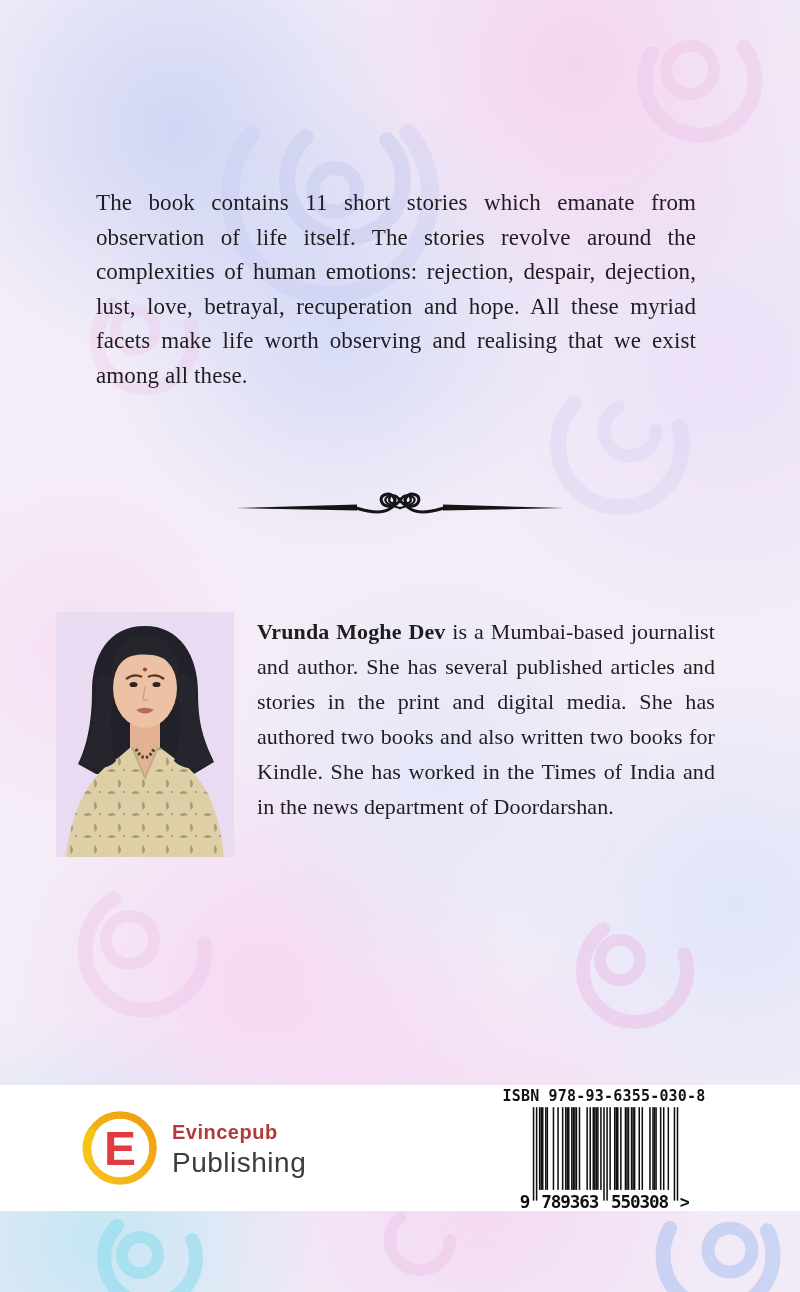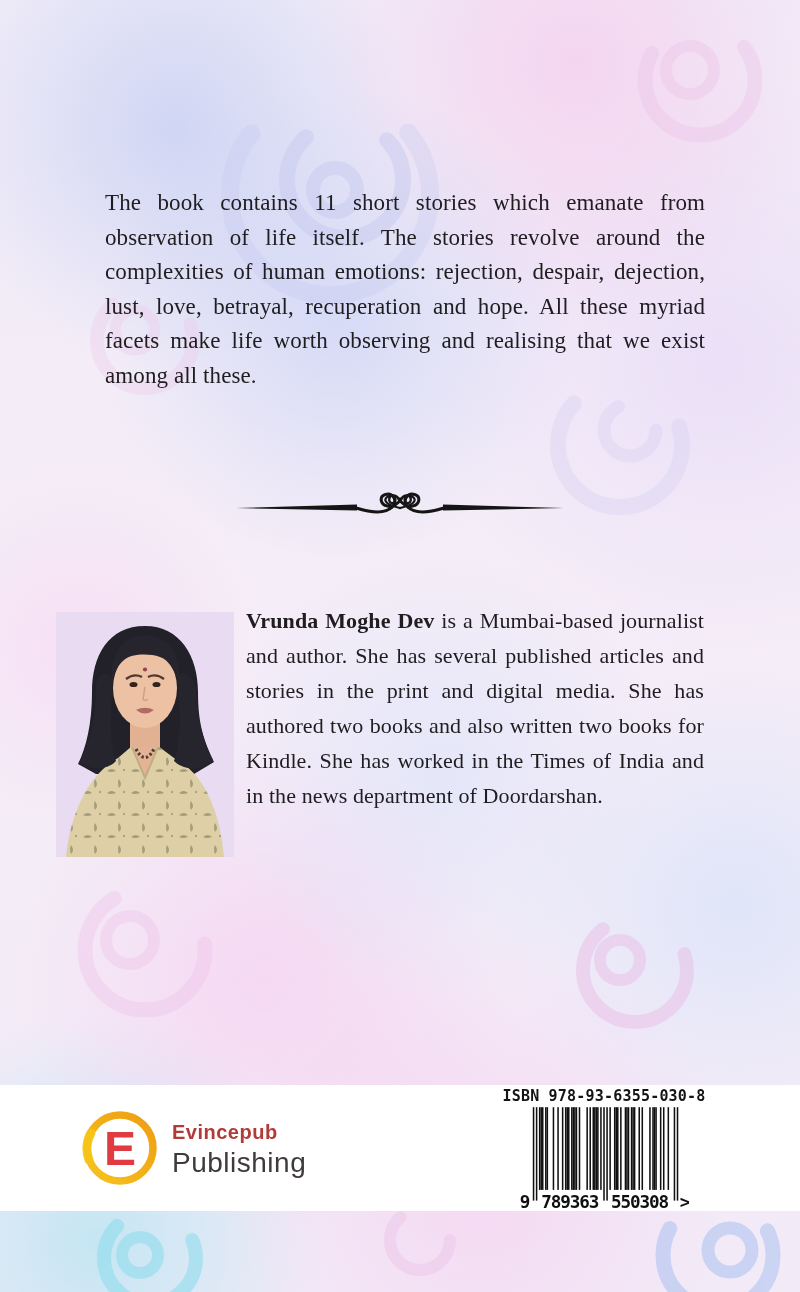--- a/index.html
+++ b/index.html
@@ -16,28 +16,28 @@
       radial-gradient(circle at 33% 76%, rgba(247,205,240,0.65) 0%, rgba(247,205,240,0) 22%),
       radial-gradient(circle at 92% 70%, rgba(210,225,250,0.6) 0%, rgba(210,225,250,0) 20%),
       radial-gradient(circle at 60% 92%, rgba(246,205,240,0.6) 0%, rgba(246,205,240,0) 20%),
       radial-gradient(circle at 12% 96%, rgba(160,225,240,0.55) 0%, rgba(160,225,240,0) 16%),
       linear-gradient(180deg,#f0ecf8 0%,#f5edf7 45%,#f2ebf7 100%);
   }
   .marble{position:absolute;inset:0;z-index:0;}
   .content{position:absolute;inset:0;z-index:2;}
 
   .synopsis{
-    position:absolute;left:105px;top:186px;width:600px;margin:0;
+    position:absolute;left:96px;top:186px;width:600px;margin:0;
     font-size:23px;line-height:34.5px;text-align:justify;letter-spacing:.1px;
   }
   .divider{position:absolute;left:235px;top:489px;}
 
   .author-photo{position:absolute;left:56px;top:612px;}
   .bio{
-    position:absolute;left:246px;top:603px;width:458px;margin:0;
+    position:absolute;left:246px;top:603px;width:458px;margin:11px;
     font-size:22px;line-height:35px;text-align:justify;letter-spacing:.1px;
   }
   .bio b{font-weight:bold;}
 
   .footer-band{position:absolute;left:0;top:1085px;width:800px;height:126px;background:#ffffff;}
 
   .logo{position:absolute;left:80px;top:1108px;display:flex;align-items:center;}
   .wordmark{margin-left:12px;font-family:"Liberation Sans","DejaVu Sans",sans-serif;}
   .brand{font-size:20px;font-weight:600;color:#b23a37;letter-spacing:.5px;line-height:30px;}
   .sub{font-size:28px;font-weight:500;color:#3f3b3c;letter-spacing:.5px;line-height:32px;}

